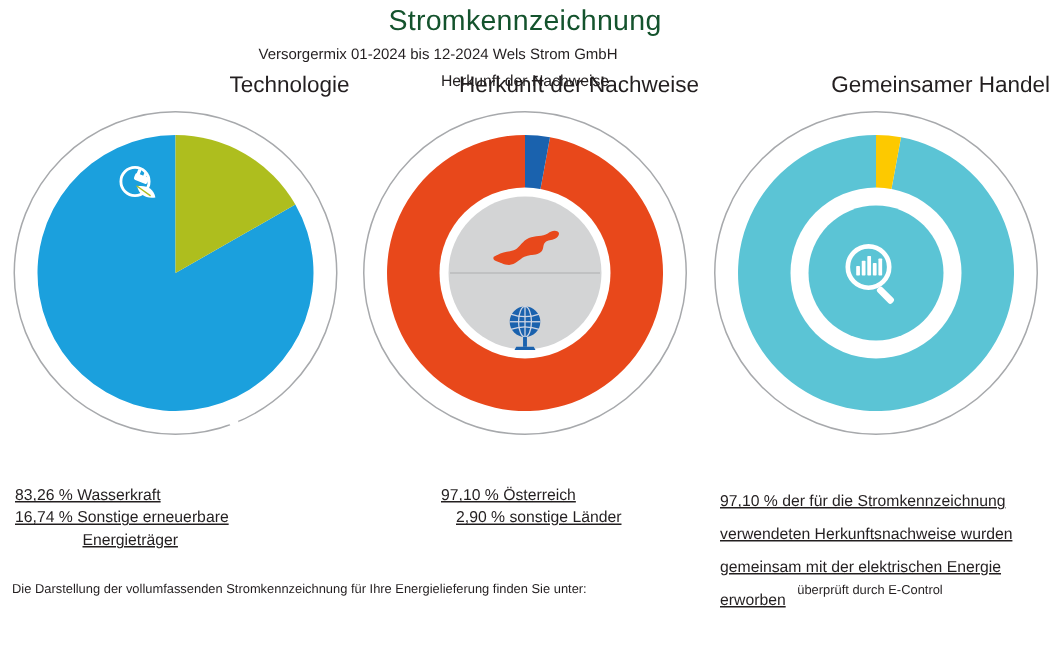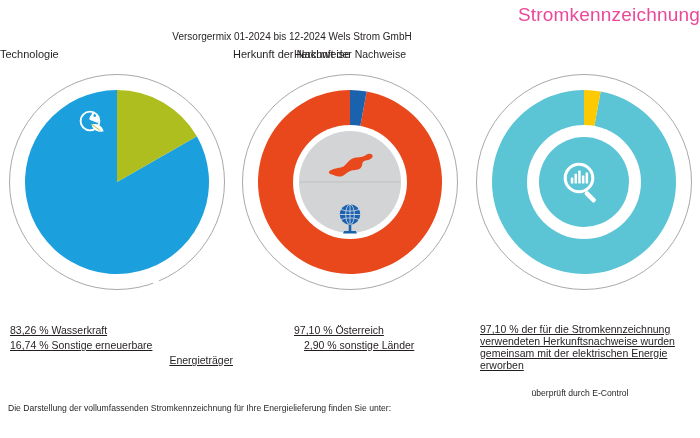--- a/index.html
+++ b/index.html
@@ -7,66 +7,66 @@
   body {
     width: 700px; height: 438px;
     background: #ffffff;
     font-family: "Liberation Sans", sans-serif;
     color: #231f20;
     overflow: hidden;
     position: relative;
   }
   #page-title {
     position: absolute; top: 4px; left: 0; width: 700px;
-    text-align: right;
+    text-align: center;
     font-size: 19px; letter-spacing: .2px;
-    color: #ec4899;
+    color: #14532d;
   }
   #subtitle-1 {
     position: absolute; top: 31px; left: 0; width: 584px;
     text-align: center; font-size: 10px;
   }
   #subtitle-2 {
     position: absolute; top: 48px; left: 0; width: 700px;
     text-align: center; font-size: 10.5px;
   }
   .col {
     position: absolute; top: 0; width: 233px; height: 438px;
   }
   .col-1 { left: 0px; }
   .col-2 { left: 233px; }
   .col-3 { left: 467px; }
   .col-head {
     position: absolute; top: 48px; left: 0; width: 233px;
-    text-align: left; font-size: 11px;
+    text-align: right; font-size: 15px;
   }
   .chart-wrap {
     position: absolute; top: 74px; left: 50%;
     transform: translateX(-50%);
     width: 216px; height: 216px;
   }
   .outer-ring {
     position: absolute; inset: 0;
     border: 1px solid #a7a9ac;
     border-radius: 50%;
   }
   .svg-chart { position: absolute; top: 0; left: 0; }
   .legend {
     position: absolute; top: 323px; left: 0; width: 233px;
     font-size: 10.5px; line-height: 15px; text-decoration: underline;
   }
   .legend-1 { padding-left: 10px; }
   .legend-1 .l-row { white-space: nowrap; }
-  .legend-1 .l-cont { padding-left: 45px; text-align: right; }
+  .legend-1 .l-cont { padding-left: 45px; }
   .legend-2 { padding-left: 13px; }
   .legend-2 .l-row { white-space: nowrap; margin-left: 48px; }
   .legend-2 .l-row.indent { padding-left: 10px; }
-  .legend-3 { padding-left: 13px; width: 226px; line-height: 12px; }
+  .legend-3 { padding-left: 13px; width: 226px; line-height: 22px; }
   #footer-note {
-    position: absolute; left: 8px; top: 400px;
+    position: absolute; left: 8px; top: 384px;
     font-size: 8.6px; line-height: 16px;
     color: #231f20;
   }
   #footer-note .line2 { }
   #verified {
     position: absolute; left: 467px; top: 388px;
     width: 226px; text-align: center;
     font-size: 8.6px;
   }
 </style>
@@ -168,20 +168,21 @@
     </svg>
   </div>
 
   <div class="legend legend-2">
     <div class="l-row">97,10 % Österreich</div>
     <div class="l-row indent">2,90 % sonstige Länder</div>
   </div>
 </div>
 
 <div class="col col-3">
+  <div class="col-head">Gemeinsamer Handel</div>
 
   <div class="chart-wrap">
     <div class="outer-ring"></div>
     <svg class="svg-chart" width="216" height="216" viewBox="0 0 216 216">
       <g>
         <path d="M 108 108 L 108.00 16.00 A 92 92 0 1 0 124.67 17.52 Z" fill="#5bc4d5"></path>
         <path d="M 108 108 L 124.67 17.52 A 92 92 0 0 0 108.00 16.00 Z" fill="#fdc900"></path>
       </g>
       <circle cx="108" cy="108" r="57" fill="#ffffff"></circle>
       <circle cx="108" cy="108" r="45" fill="#5bc4d5"></circle>

